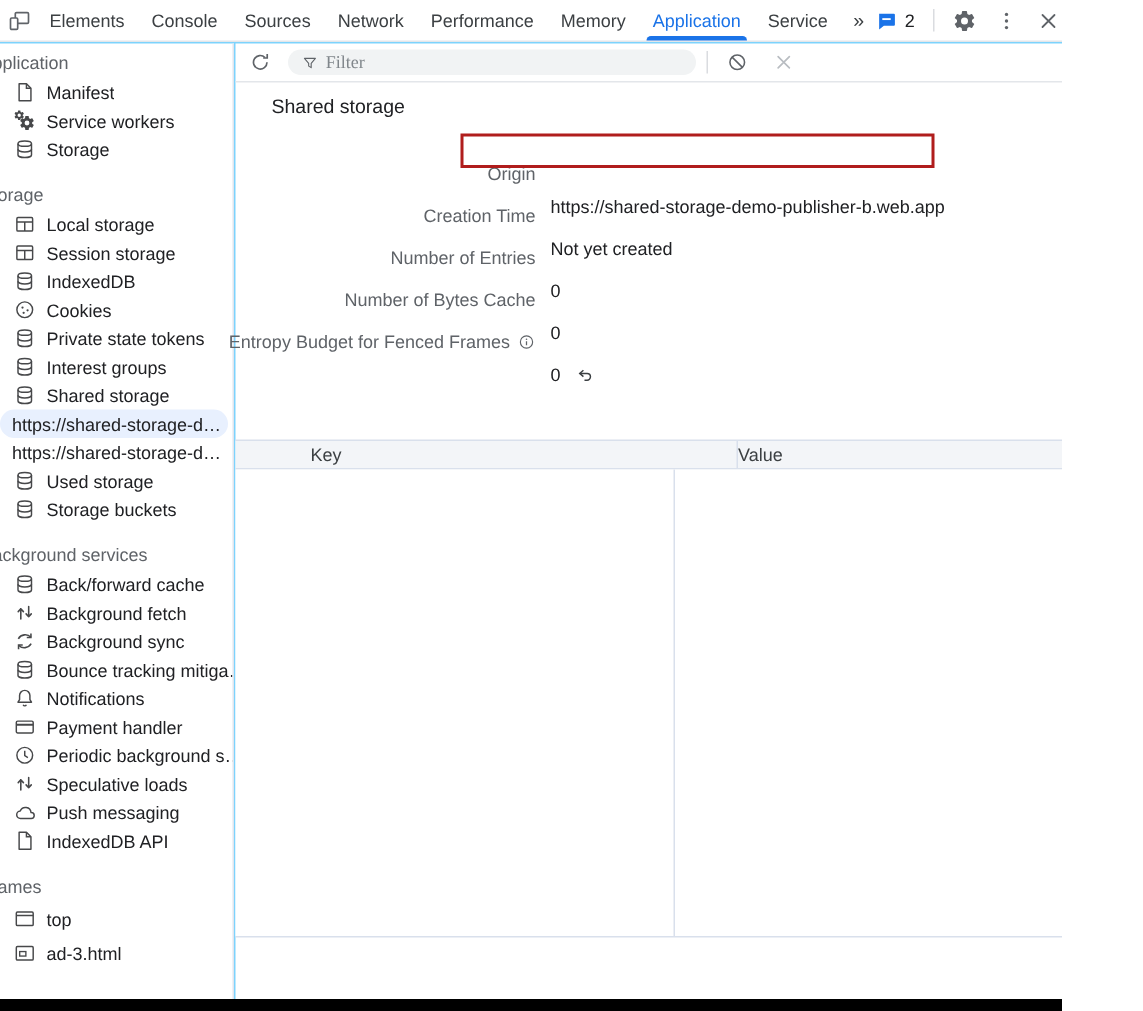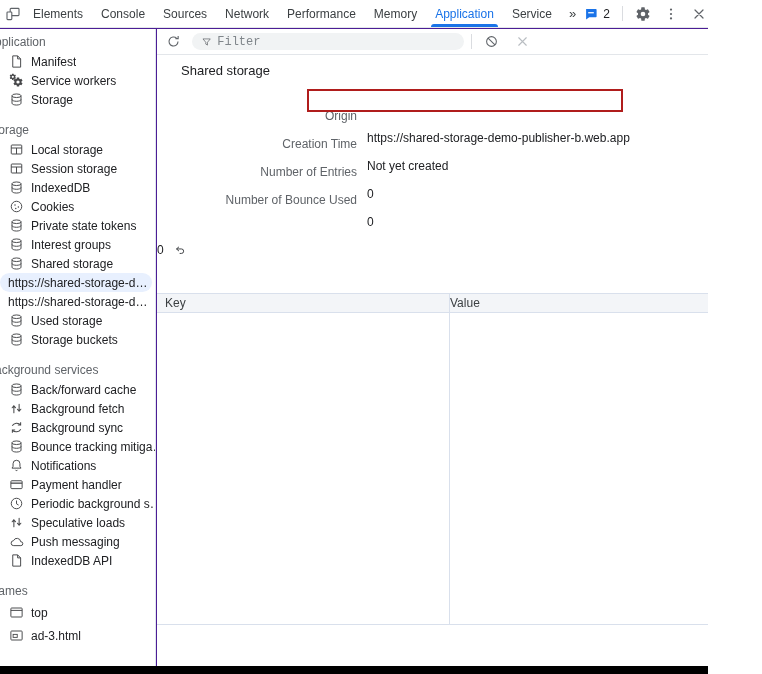--- a/index.html
+++ b/index.html
@@ -1,21 +1,21 @@
 <!DOCTYPE html>
 <html><head>
 <meta charset="utf-8">
 <style>
   * { box-sizing: border-box; }
   html,body { margin:0; padding:0; }
   body {
     width:762px; height:674px; overflow:hidden; background:#fff;
     font-family:"Liberation Sans", sans-serif; color:#202124; font-size:12px;
   }
-  .app { position:relative; width:708px; height:674px; background:#4c1d95; }
+  .app { position:relative; width:708px; height:674px; background:#7dd3fc; }
 
   button { background:none; border:none; padding:0; font:inherit; color:inherit;
     cursor:pointer; display:flex; align-items:center; justify-content:center; }
 
   svg.ic { display:block; }
   .ic12 { width:12px; height:12px; }
   .ic14 { width:14px; height:14px; }
   .ic15 { width:15px; height:15px; }
   .ic16 { width:16px; height:16px; }
 
@@ -52,41 +52,41 @@
   .sb-section.frames .sb-item { height:23px; }
 
   
   .main { position:absolute; top:29px; left:157px; right:0; bottom:8px; background:#fff; }
   .mtoolbar { height:26px; display:flex; align-items:center; gap:7px;
     padding:0 8px 0 4px; border-bottom:1px solid #e3e6ea; }
   .mtoolbar .iconbtn { width:24px; height:24px; }
   .filterpill { width:272px; height:17px; background:#f1f3f4; border-radius:9px;
     display:flex; align-items:center; padding:0 9px; gap:5px; color:#5f6368; }
   .filterpill input { border:none; background:transparent; outline:none; font-size:12px;
-    width:100%; color:#202124; font-family:Liberation Mono, monospace; padding:0; }
+    width:100%; color:#202124; font-family:Liberation Serif, serif; padding:0; }
   .filterpill input::placeholder { color:#80868b; }
 
   .panel-title { margin:8px 0 0 24px; font-size:13px; color:#202124; }
 
   .meta { position:relative; margin-top:9px; }
   .meta-row { position:relative; display:grid; grid-template-columns:200px 1fr;
     column-gap:10px; height:28px; align-items:center; font-size:12px; }
   .meta-label { text-align:right; color:#5f6368; display:flex; justify-content:flex-end;
     align-items:center; gap:5px; white-space:nowrap; }
   .meta-value { color:#202124; display:flex; align-items:center; gap:9px; white-space:nowrap;margin-top:44px; }
   .hl-box { position:absolute; left:150px; top:2px; width:316px; height:23px;
     border:2px solid #b01d1c; pointer-events:none; }
   .info-btn { color:#5f6368; }
   .reset-btn { color:#3c4043; }
 
   .dtable { position:absolute; top:264px; left:0; right:0; height:332px;
     border-top:1px solid #d9e0ec; border-bottom:1px solid #d9e0ec; }
   .dtable-head { height:19px; display:flex; background:#f3f5f8;
     border-bottom:1px solid #d9e0ec; font-size:12px; color:#3c4043; align-items:stretch; }
-  .col-key { width:292px; padding-left:8px; display:flex; align-items:center; }
+  .col-key { width:292px; padding-left:8px; display:flex; align-items:center;margin-left:42px; }
   .col-value { flex:1; padding-left:0; border-left:1px solid #d9e0ec;
     display:flex; align-items:center; }
   .dtable-body { position:absolute; top:19px; bottom:0; left:0; right:0; background:#fff; }
   .dtable-vline { position:absolute; left:292px; top:0; bottom:0; width:1px; background:#d9e0ec; }
 
   .blackbar { position:absolute; left:0; right:0; bottom:0; height:8px; background:#000; }
 </style>
 </head>
 <body>
 
@@ -488,24 +488,32 @@
       </div>
       <div class="meta-row">
         <div class="meta-label">Creation Time</div>
         <div class="meta-value">Not yet created</div>
       </div>
       <div class="meta-row">
         <div class="meta-label">Number of Entries</div>
         <div class="meta-value">0</div>
       </div>
       <div class="meta-row">
-        <div class="meta-label">Number of Bounce Used</div>
+        <div class="meta-label">Number of Bytes Cache</div>
         <div class="meta-value">0</div>
       </div>
       <div class="meta-row">
+        <div class="meta-label">
+          <span>Entropy Budget for Fenced Frames</span>
+          <button class="info-btn">
+            <svg class="ic ic12">
+                <use href="#sym-info"></use>
+              </svg>
+          </button>
+        </div>
         <div class="meta-value">
           <span>0</span>
           <button class="reset-btn">
             <svg class="ic ic14">
                 <use href="#sym-undo"></use>
               </svg>
           </button>
         </div>
       </div>
     </div>

